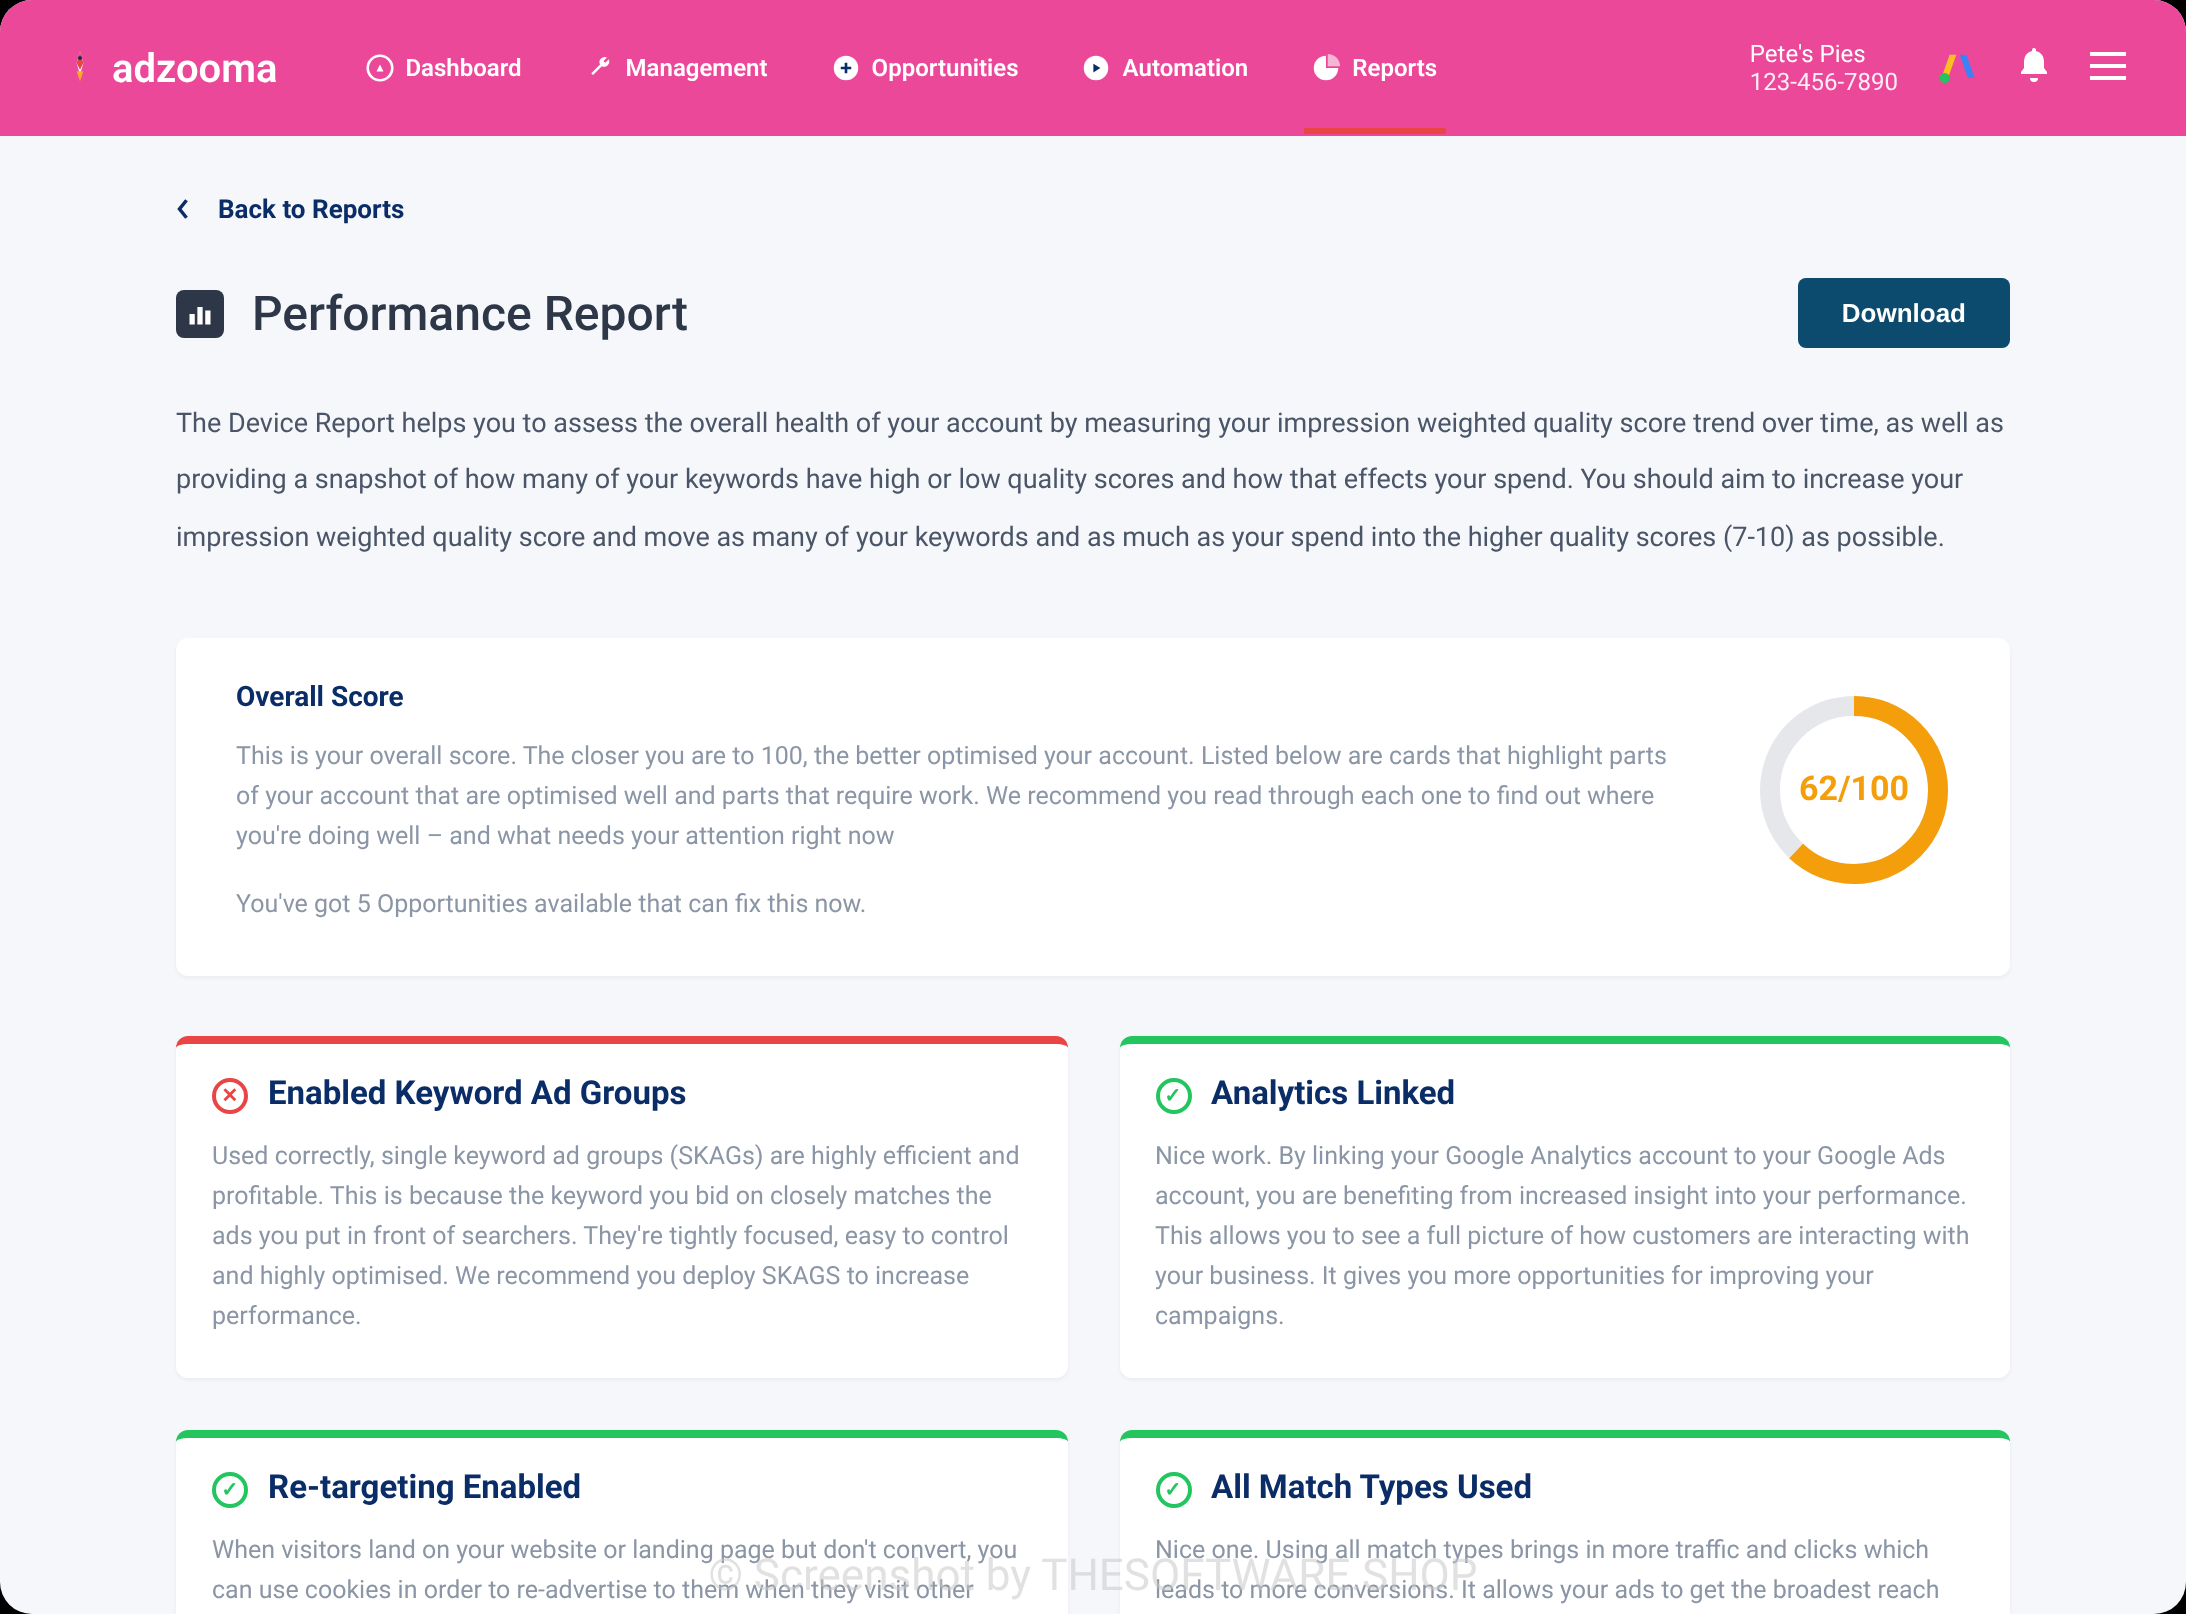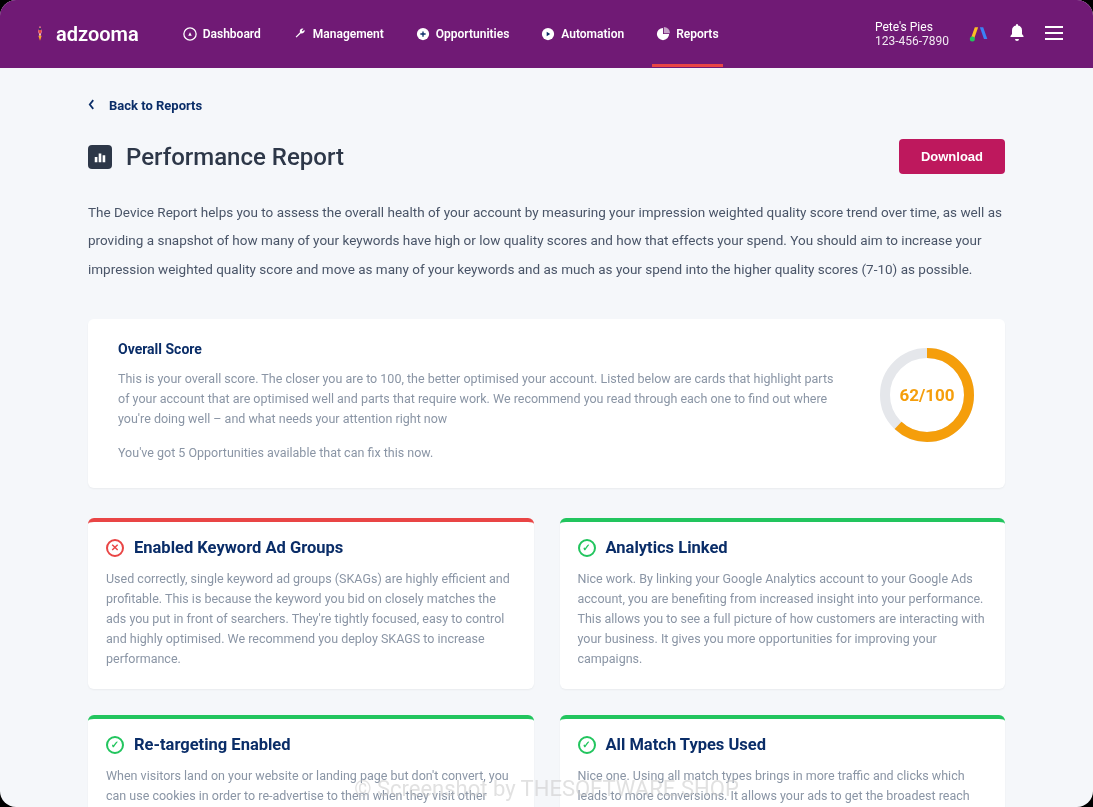--- a/index.html
+++ b/index.html
@@ -17,21 +17,21 @@
     .app-container {
       background: #f5f7fa;
       width: 100%;
       height: 100%;
       border-radius: 16px;
       overflow: hidden;
       display: flex;
       flex-direction: column;
     }
     .top-bar {
-      background: #701a75;
+      background: #ec4899;
       height: 68px;
       display: flex;
       align-items: center;
       padding: 0 30px;
     }
     .logo {
       display: flex;
       align-items: center;
       color: white;
       font-size: 20px;
@@ -144,21 +144,21 @@
       align-items: center;
       justify-content: center;
       color: white;
     }
     .page-title {
       font-size: 24px;
       font-weight: 500;
       color: #2d3748;
     }
     .download-btn {
-      background: #be185d;
+      background: #0c4a6e;
       color: white;
       border: none;
       padding: 10px 22px;
       border-radius: 4px;
       font-size: 13px;
       font-weight: 600;
       cursor: pointer;
     }
     .description {
       font-size: 13.5px;

